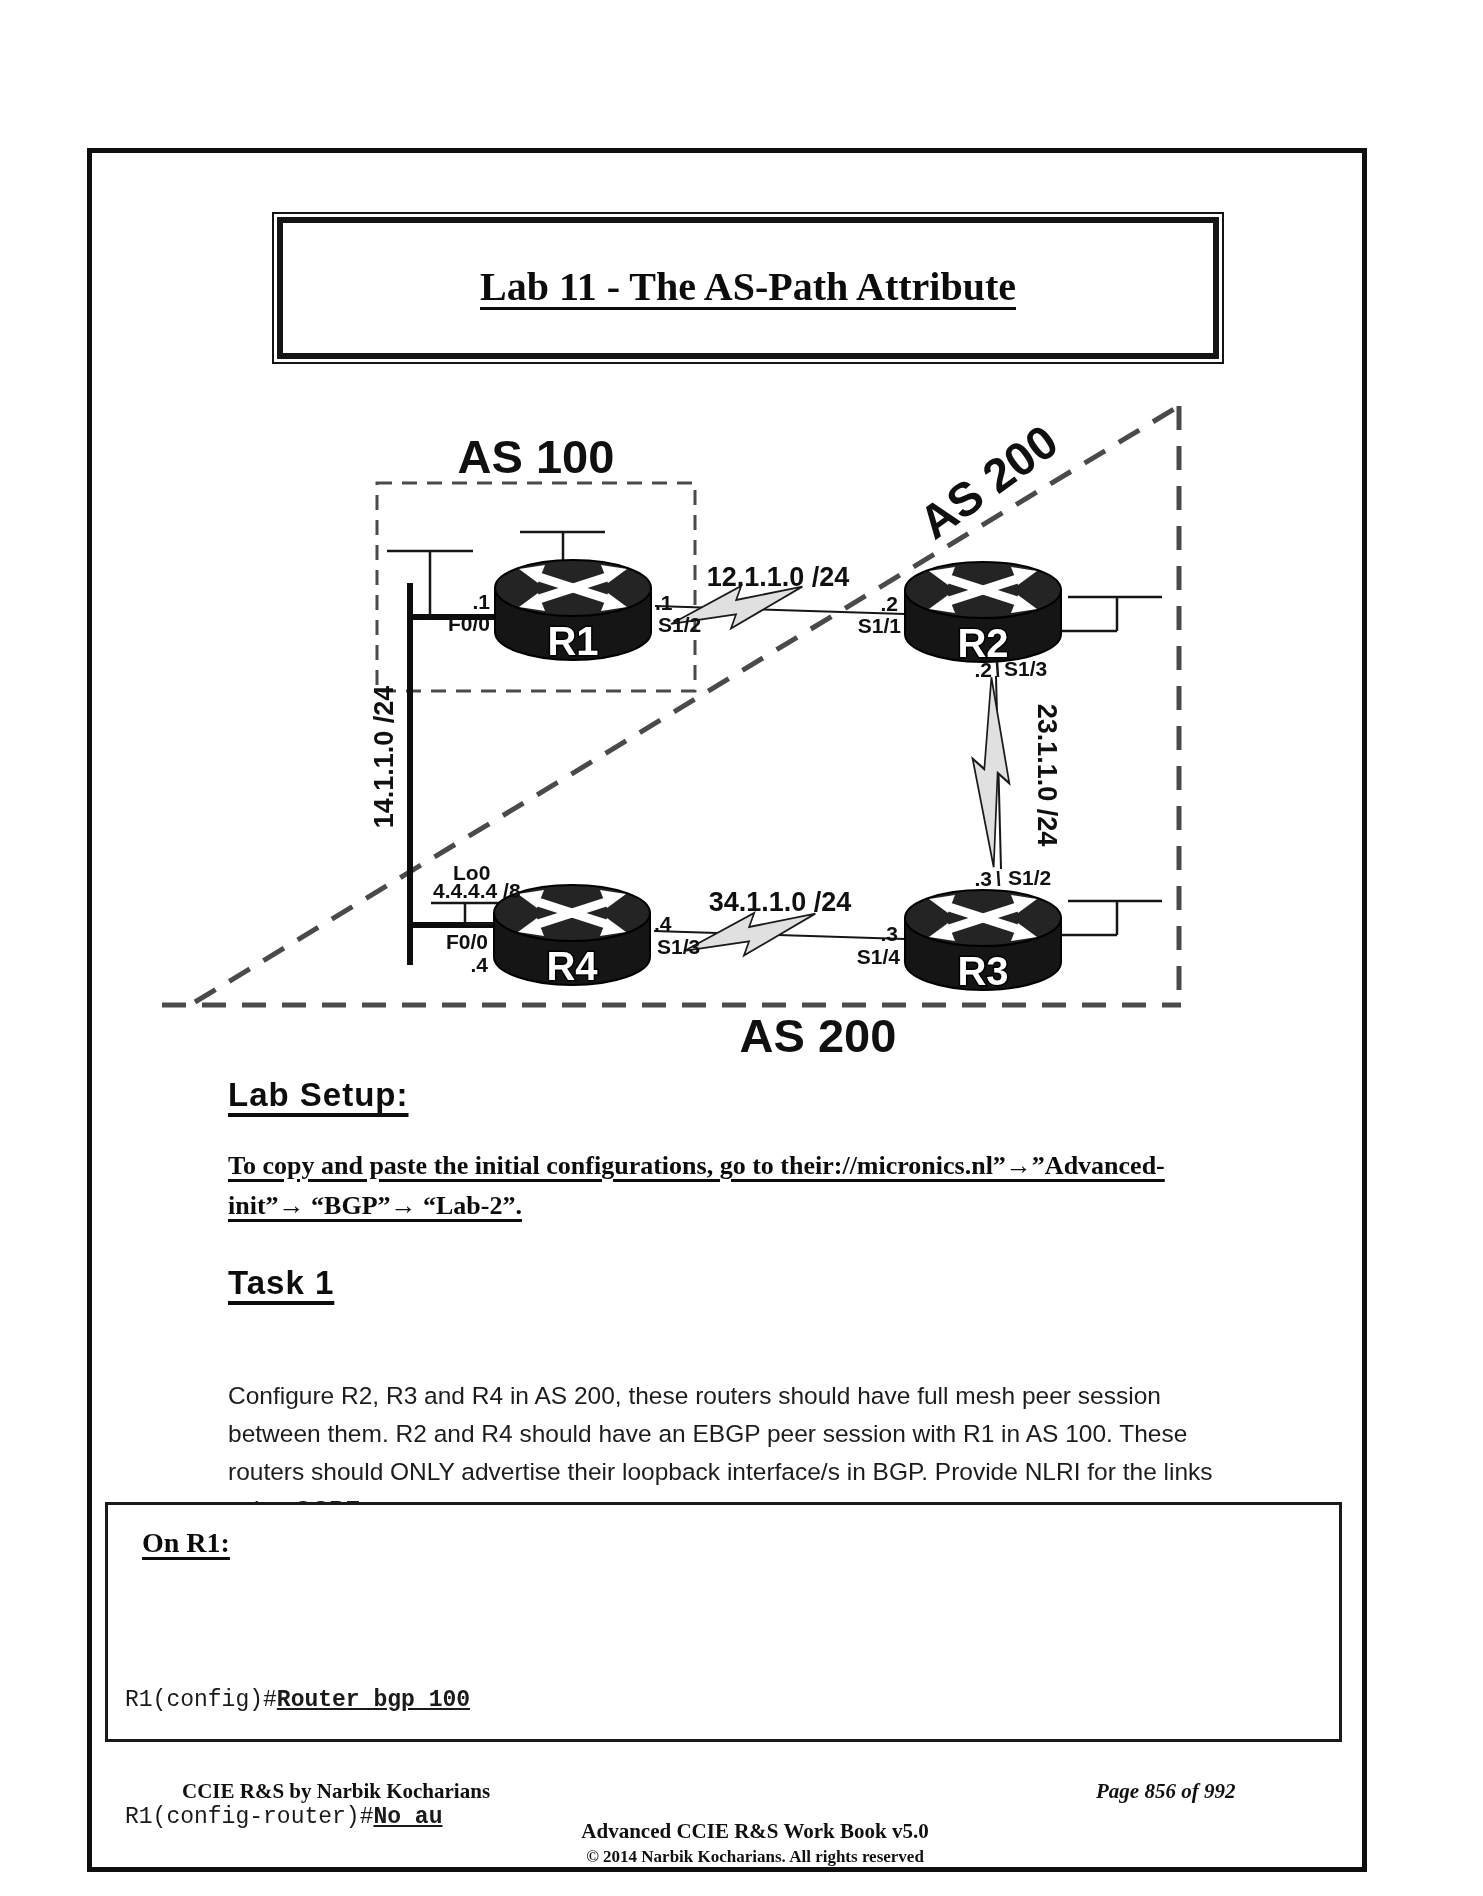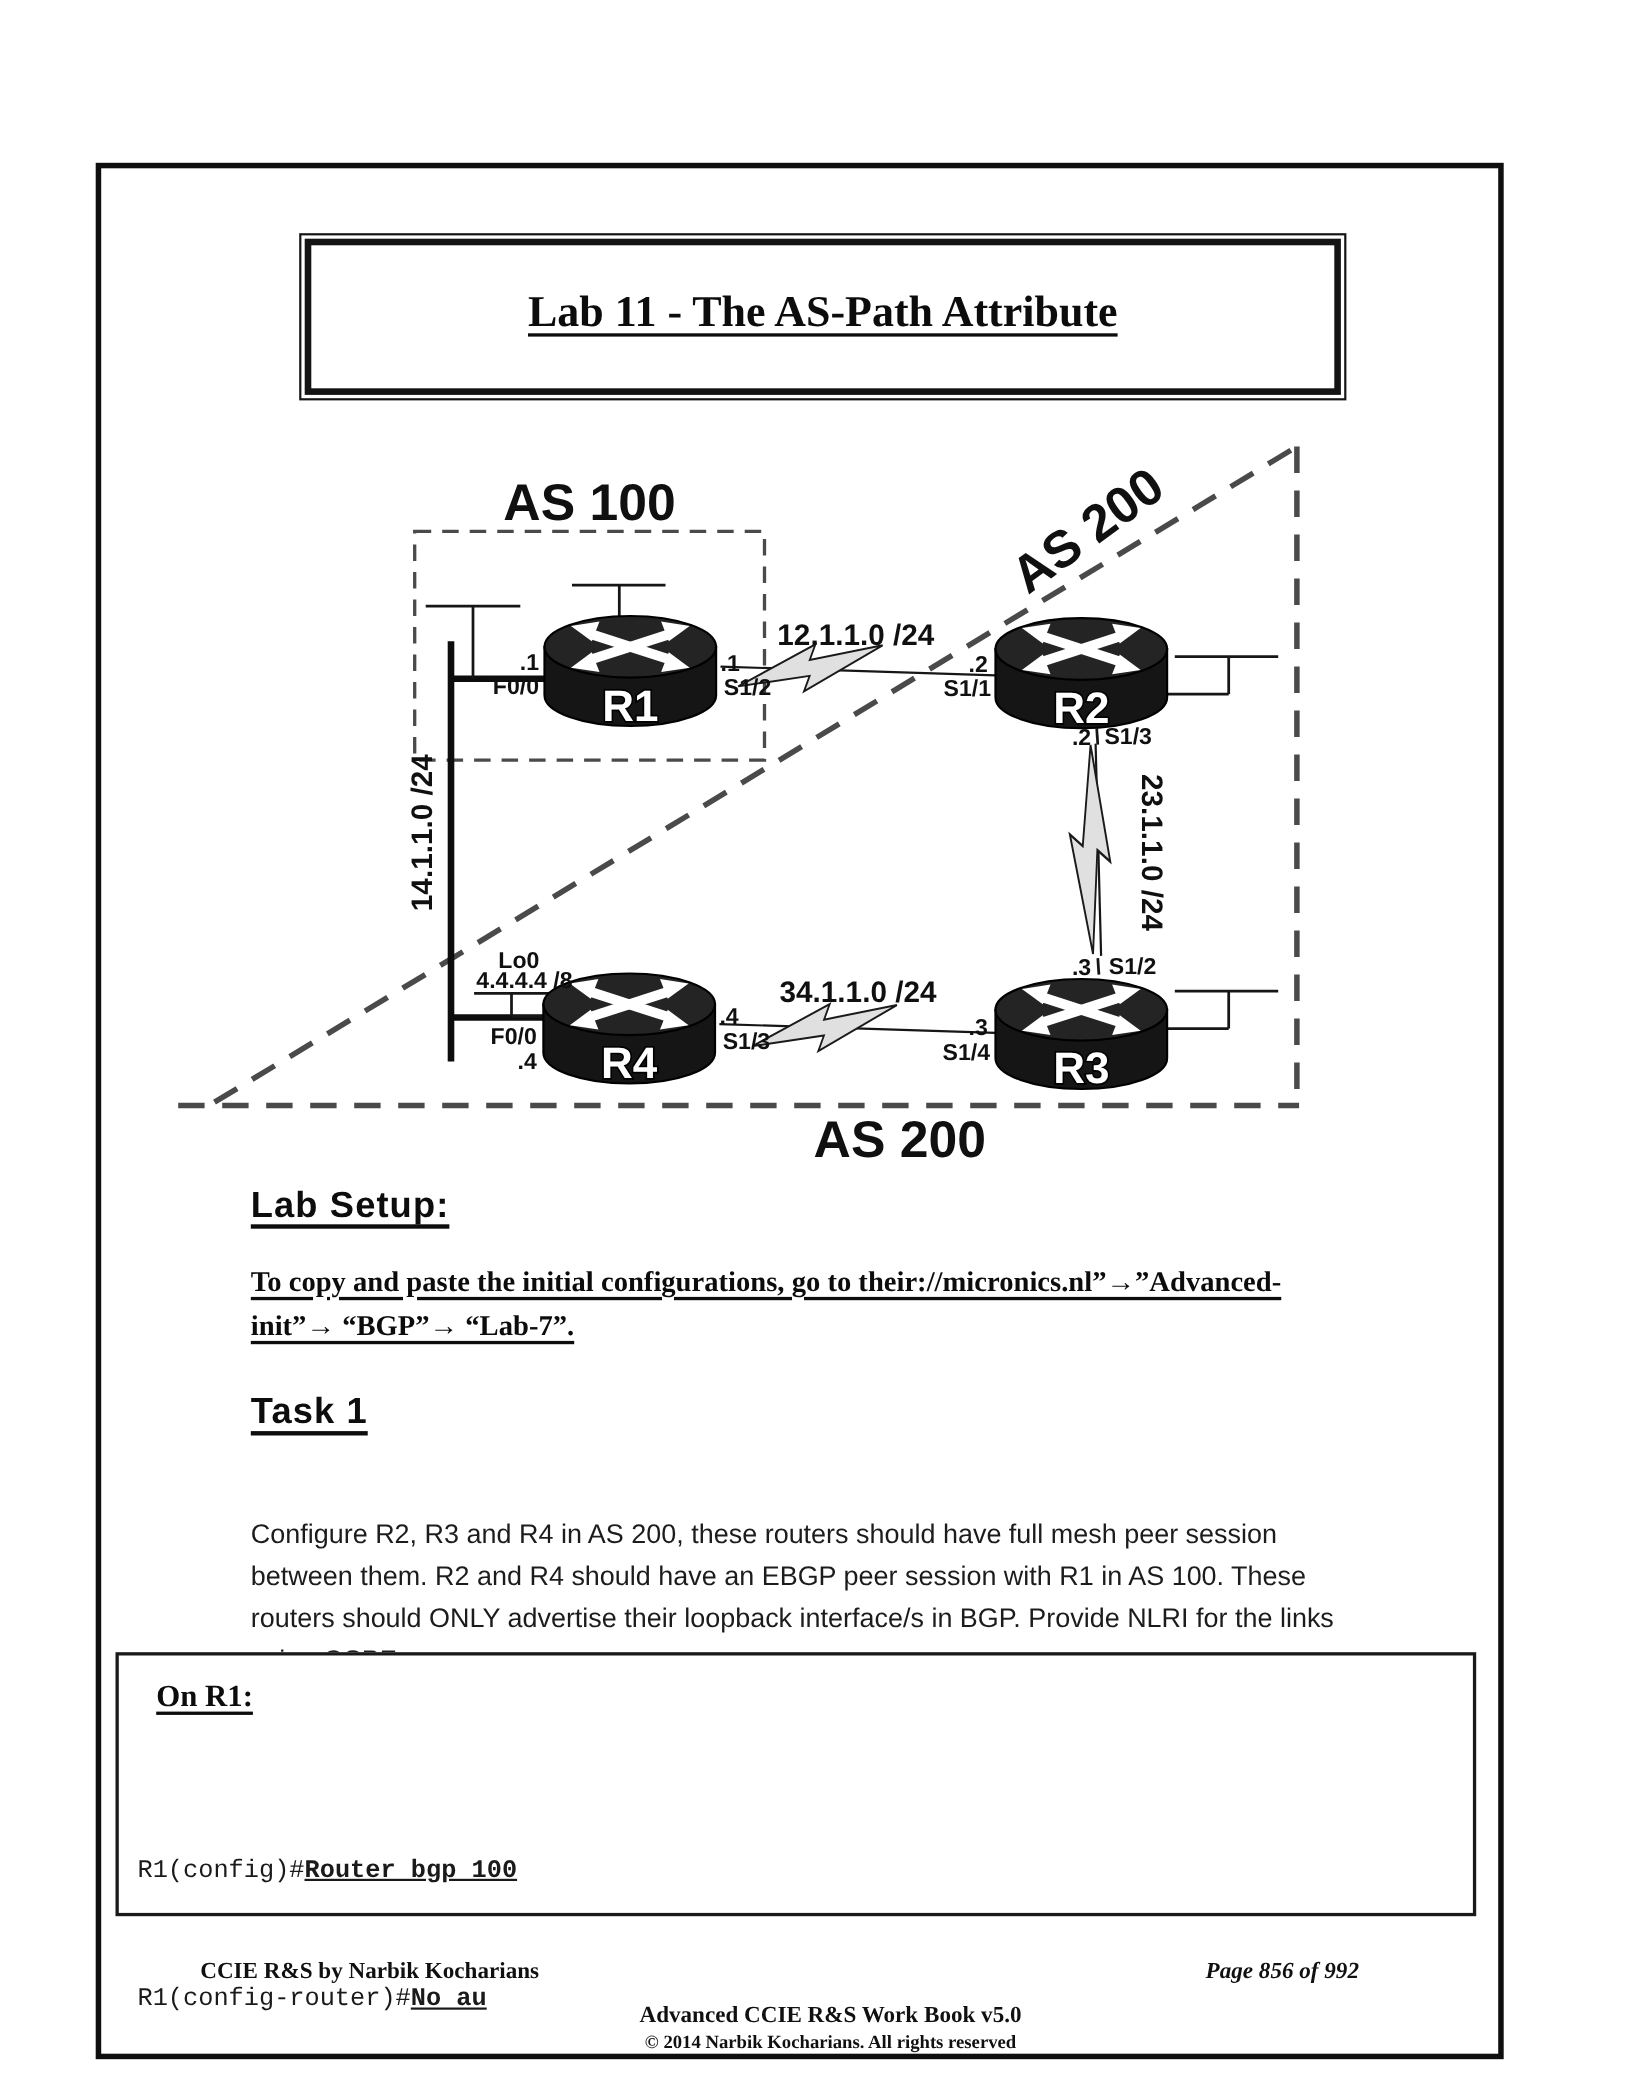--- a/index.html
+++ b/index.html
@@ -3,21 +3,21 @@
 <meta charset="utf-8">
 <style>
   html,body { margin:0; padding:0; background:#ffffff; }
   .page { position:relative; width:1483px; height:1896px; background:#fff;
           font-family:"Liberation Sans",sans-serif; color:#111; overflow:hidden; }
   .page-border { position:absolute; left:87px; top:148px; width:1280px; height:1724px;
           border:5px solid #0f0f0f; box-sizing:border-box; }
   .title-box { position:absolute; left:272px; top:212px; width:952px; height:152px;
           border:2px solid #141414; box-sizing:border-box; background:#fff; }
   .title-inner { position:absolute; inset:3px; border:6px solid #141414; display:flex; justify-content:center; }
-  .page-title { margin:0; padding-top:36px; font:bold 40px "Liberation Serif",serif; color:#0c0c0c;
+  .page-title { margin:18px; padding-top:22px; font:bold 40px "Liberation Serif",serif; color:#0c0c0c;
           text-decoration:underline; text-decoration-thickness:3px; text-underline-offset:7px; }
   .diagram { position:absolute; left:150px; top:380px; }
 
   
   .dash-bold { stroke:#4a4a4a; stroke-width:5; stroke-dasharray:24 16; fill:none; }
   .dash-box  { stroke:#4a4a4a; stroke-width:3; stroke-dasharray:15 10; fill:none; }
   .seg  { stroke:#0d0d0d; stroke-width:6; }
   .thin { stroke:#161616; stroke-width:2.5; fill:none; }
   .link { stroke:#161616; stroke-width:2; }
   .as     { font:bold 47px "Liberation Sans",sans-serif; fill:#101010; }
@@ -174,21 +174,21 @@
     <text class="if" x="507" y="574">S1/3</text>
     <text class="if" x="338" y="569" text-anchor="end">F0/0</text>
     <text class="if" x="338" y="592" text-anchor="end">.4</text>
     <text class="if" x="303" y="500">Lo0</text>
     <text class="if" x="283" y="518">4.4.4.4 /8</text>
   </svg>
 
   <h2 class="section-h h-setup">Lab Setup:</h2>
   <div class="setup-text">
     <span class="line">To copy and paste the initial configurations, go to their://micronics.nl”→”Advanced-</span><br>
-    <span class="line">init”→ “BGP”→ “Lab-7”.</span>
+    <span class="line">init”→ “BGP”→ “Lab-2”.</span>
   </div>
 
   <h2 class="section-h h-task">Task 1</h2>
   <p class="task-text">Configure R2, R3 and R4 in AS 200, these routers should have full mesh peer session between them. R2 and R4 should have an EBGP peer session with R1 in AS 100. These routers should ONLY advertise their loopback interface/s in BGP. Provide NLRI for the links using OSPF.</p>
 
   <div class="code-box">
     <h3 class="code-heading">On R1:</h3>
     <div class="code-lines">
       <div><span class="prompt">R1(config)#</span><span class="cmd">Router bgp 100</span></div>
       <div><span class="prompt">R1(config-router)#</span><span class="cmd">No au</span></div>

